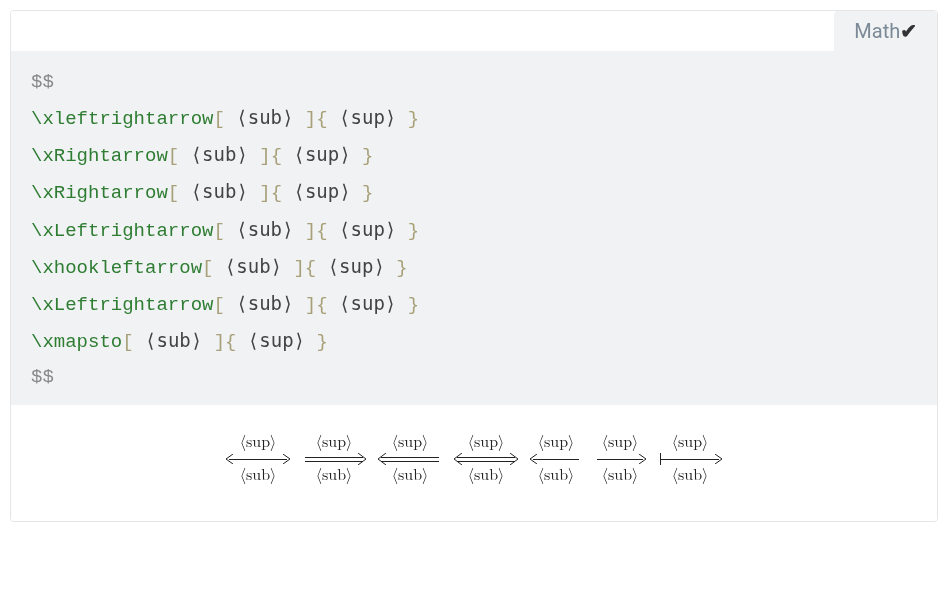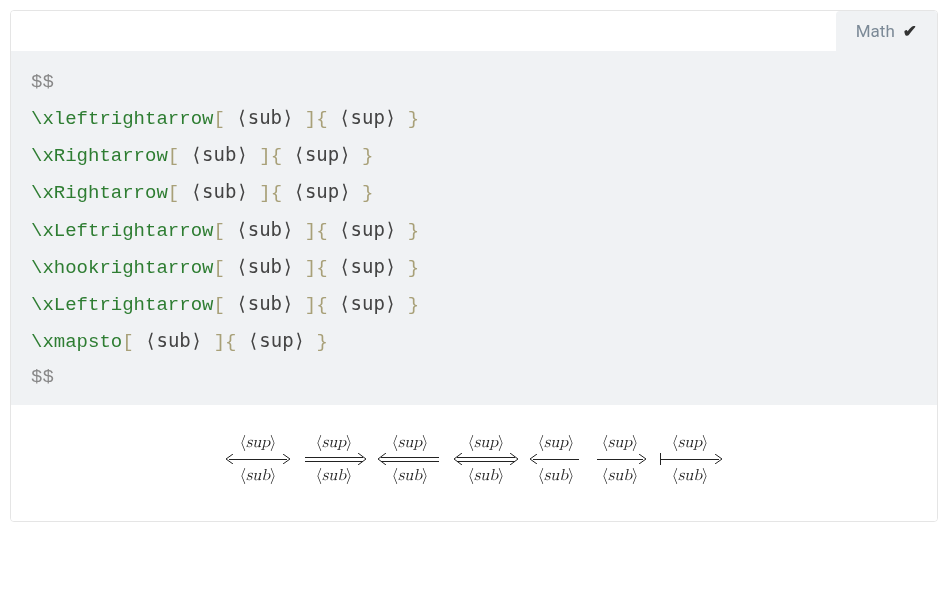--- a/index.html
+++ b/index.html
@@ -16,25 +16,24 @@
     }
     .tab-bar {
       display: flex;
       justify-content: flex-end;
       background: #fff;
       height: 40px;
     }
     .tab {
       display: flex;
       align-items: center;
-      gap: 8px;
       padding: 0 20px;
       background: #f0f2f4;
       color: #7c8a97;
-      font-size: 17px;
+      font-size: 20px;
       height: 100%;
       border-top-left-radius: 4px;
     }
     .tab .check {
       color: #333;
       font-weight: bold;
     }
     .code-block {
       background: #f0f2f4;
       padding: 14px 20px 10px 20px;
@@ -64,21 +63,21 @@
       flex-direction: column;
       align-items: center;
       gap: 0px;
     }
     .arrow-label {
       font-family: "Latin Modern Math", "Cambria Math", Georgia, serif;
       font-size: 16px;
       color: #222;
       white-space: nowrap;
     }
-    .arrow-label .it { font-style: italic; }
+    .arrow-label .it { }
     .arrow-shaft {
       position: relative;
       height: 12px;
       display: flex;
       align-items: center;
       color: #222;
       margin: 1px 0;
     }
     .shaft-line {
       height: 1px;
@@ -114,21 +113,21 @@
     </div>
   </div>
 
   <div class="code-block">
     <div class="code-line"><span class="delim">$$</span></div>
     <div id="code-lines">
         <div class="code-line"><span class="cmd">\xleftrightarrow</span><span class="bracket">[ </span><span class="angle">⟨sub⟩</span><span class="bracket"> ]</span><span class="bracket">{ </span><span class="angle">⟨sup⟩</span><span class="bracket"> }</span></div>
         <div class="code-line"><span class="cmd">\xRightarrow</span><span class="bracket">[ </span><span class="angle">⟨sub⟩</span><span class="bracket"> ]</span><span class="bracket">{ </span><span class="angle">⟨sup⟩</span><span class="bracket"> }</span></div>
         <div class="code-line"><span class="cmd">\xRightarrow</span><span class="bracket">[ </span><span class="angle">⟨sub⟩</span><span class="bracket"> ]</span><span class="bracket">{ </span><span class="angle">⟨sup⟩</span><span class="bracket"> }</span></div>
         <div class="code-line"><span class="cmd">\xLeftrightarrow</span><span class="bracket">[ </span><span class="angle">⟨sub⟩</span><span class="bracket"> ]</span><span class="bracket">{ </span><span class="angle">⟨sup⟩</span><span class="bracket"> }</span></div>
-        <div class="code-line"><span class="cmd">\xhookrightarrow</span><span class="bracket">[ </span><span class="angle">⟨sub⟩</span><span class="bracket"> ]</span><span class="bracket">{ </span><span class="angle">⟨sup⟩</span><span class="bracket"> }</span></div>
+        <div class="code-line"><span class="cmd">\xhookleftarrow</span><span class="bracket">[ </span><span class="angle">⟨sub⟩</span><span class="bracket"> ]</span><span class="bracket">{ </span><span class="angle">⟨sup⟩</span><span class="bracket"> }</span></div>
         <div class="code-line"><span class="cmd">\xLeftrightarrow</span><span class="bracket">[ </span><span class="angle">⟨sub⟩</span><span class="bracket"> ]</span><span class="bracket">{ </span><span class="angle">⟨sup⟩</span><span class="bracket"> }</span></div>
         <div class="code-line"><span class="cmd">\xmapsto</span><span class="bracket">[ </span><span class="angle">⟨sub⟩</span><span class="bracket"> ]</span><span class="bracket">{ </span><span class="angle">⟨sup⟩</span><span class="bracket"> }</span></div>
       </div>
     <div class="code-line"><span class="delim">$$</span></div>
   </div>
 
   <div class="render-block">
     <div class="arrows-row" id="arrows-row">
         <div class="arrow-item">
           <div class="arrow-label">⟨<span class="it">sup</span>⟩</div>

